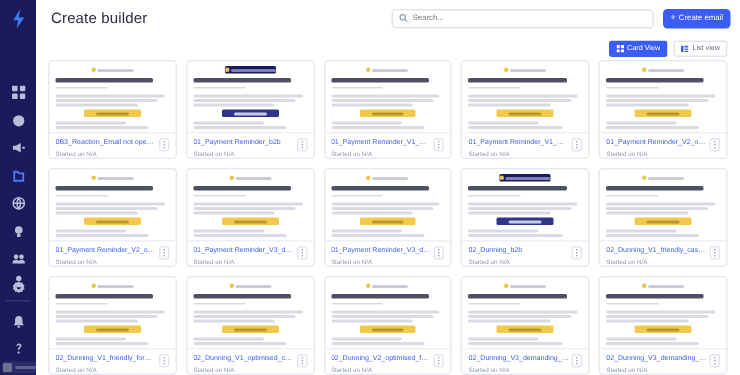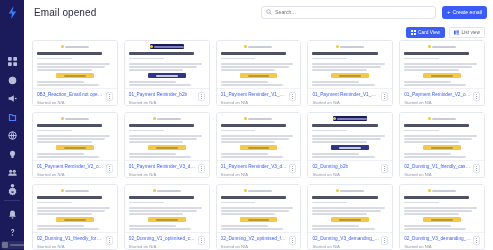--- a/index.html
+++ b/index.html
@@ -274,21 +274,21 @@
 
     <div class="user-chip">
       <span class="av"></span>
       <span class="ln"></span>
     </div>
   </div>
 
   <div class="main">
 
     <div class="topbar">
-      <div class="page-title">Email opened</div>
+      <div class="page-title">Create builder</div>
       <div class="topbar-right">
         <div class="search-box">
           <svg viewBox="0 0 12 12" fill="none" stroke="currentColor" stroke-width="1.6">
               <circle cx="5" cy="5" r="3.6"></circle>
               <path d="M7.8 7.8 L11 11"></path>
             </svg>
           <input class="search-input" type="text" placeholder="Search..." style="">
         </div>
         <button class="create-btn">
           <span class="plus">+</span>

